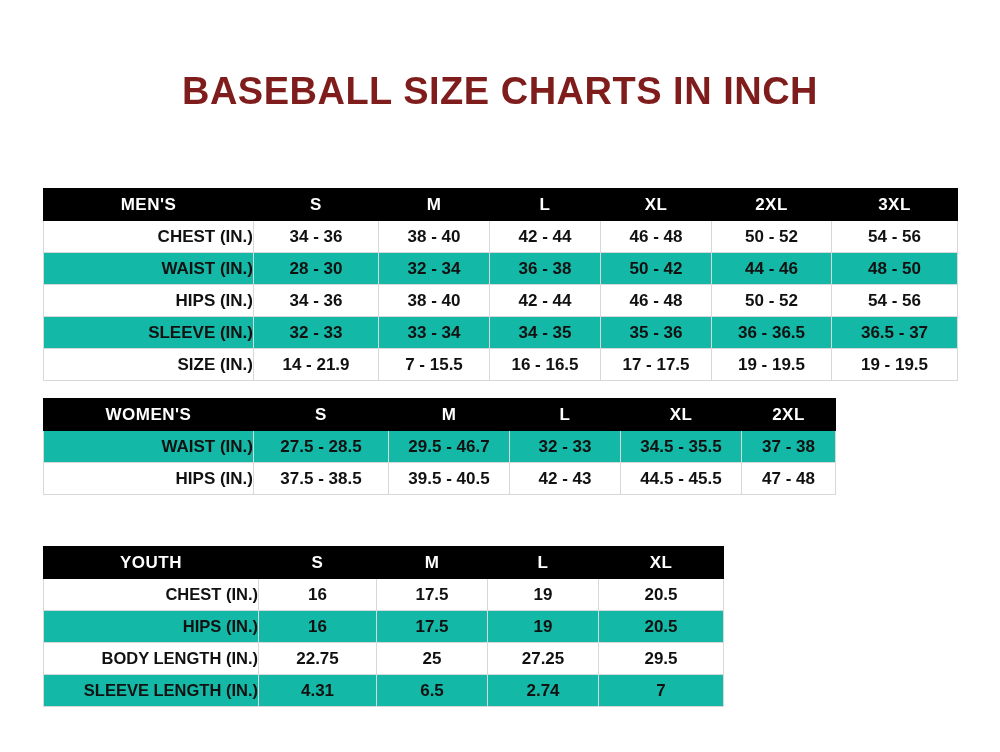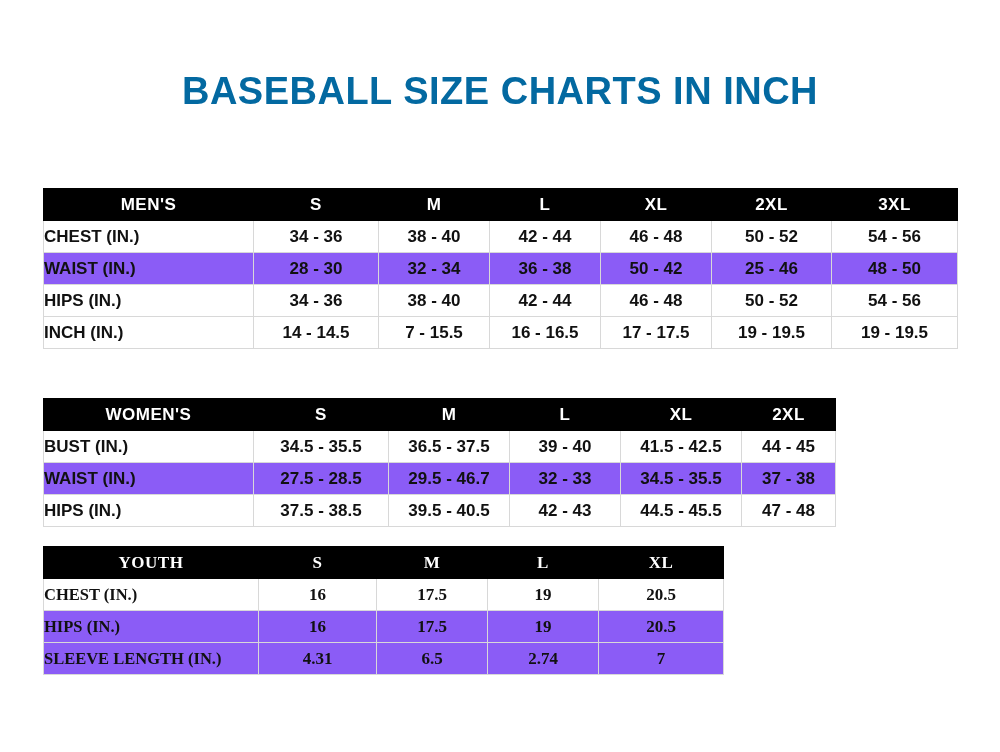--- a/index.html
+++ b/index.html
@@ -22,21 +22,21 @@
   }
   .title {
     position: absolute;
     top: 70px;
     left: 0;
     width: 1000px;
     text-align: center;
     font-size: 38px;
     font-weight: bold;
     letter-spacing: 0.5px;
-    color: #0369a1;
+    color: #7f1d1d;
   }
 
   .chart {
     position: absolute;
     border-collapse: collapse;
     table-layout: fixed;
   }
   .chart td, .chart th {
     border: 1px solid #d8d8d8;
     text-align: center;
@@ -52,25 +52,25 @@
   .chart thead th {
     background: #000000;
     color: #ffffff;
     border: 1px solid #000000;
     font-size: 17px;
     letter-spacing: 0.5px;
     height: 31px;
     line-height: 31px;
   }
   .chart tbody tr.alt td {
-    background: #8b5cf6;
+    background: #14b8a6;
     margin-left: 36px;
   }
   .chart td.rowlabel {
-    text-align: left;
+    text-align: right;
   }
 
   
   #chart-mens {
     top: 188px;
     left: 43px;
     width: 914px;
   }
   #chart-mens col.c0 { width: 210px; }
   #chart-mens col.c1 { width: 125px; }
@@ -92,21 +92,20 @@
   #chart-womens col.c2 { width: 121px; }
   #chart-womens col.c3 { width: 111px; }
   #chart-womens col.c4 { width: 121px; }
   #chart-womens col.c5 { width: 94px; }
 
   
   #chart-youth {
     top: 546px;
     left: 43px;
     width: 680px;
-    font-family: Liberation Serif, serif;
   }
   #chart-youth col.c0 { width: 215px; }
   #chart-youth col.c1 { width: 118px; }
   #chart-youth col.c2 { width: 111px; }
   #chart-youth col.c3 { width: 111px; }
   #chart-youth col.c4 { width: 125px; }
 
   #chart-youth td, #chart-youth th { height: 31px; line-height: 31px; }
   #chart-youth td.rowlabel { font-size: 16.5px; }
 </style>
@@ -147,35 +146,44 @@
         <td>46 - 48</td>
         <td>50 - 52</td>
         <td>54 - 56</td>
       </tr>
       <tr class="alt">
         <td class="rowlabel">WAIST (IN.)</td>
         <td>28 - 30</td>
         <td>32 - 34</td>
         <td>36 - 38</td>
         <td>50 - 42</td>
-        <td>25 - 46</td>
+        <td>44 - 46</td>
         <td>48 - 50</td>
       </tr>
       <tr>
         <td class="rowlabel">HIPS (IN.)</td>
         <td>34 - 36</td>
         <td>38 - 40</td>
         <td>42 - 44</td>
         <td>46 - 48</td>
         <td>50 - 52</td>
         <td>54 - 56</td>
       </tr>
-      <tr>
-        <td class="rowlabel">INCH (IN.)</td>
-        <td>14 - 14.5</td>
+      <tr class="alt">
+        <td class="rowlabel">SLEEVE (IN.)</td>
+        <td>32 - 33</td>
+        <td>33 - 34</td>
+        <td>34 - 35</td>
+        <td>35 - 36</td>
+        <td>36 - 36.5</td>
+        <td>36.5 - 37</td>
+      </tr>
+      <tr>
+        <td class="rowlabel">SIZE (IN.)</td>
+        <td>14 - 21.9</td>
         <td>7 - 15.5</td>
         <td>16 - 16.5</td>
         <td>17 - 17.5</td>
         <td>19 - 19.5</td>
         <td>19 - 19.5</td>
       </tr>
     </tbody>
   </table>
 
   <table class="chart" id="chart-womens">
@@ -191,28 +199,20 @@
       <tr>
         <th>WOMEN'S</th>
         <th>S</th>
         <th>M</th>
         <th>L</th>
         <th>XL</th>
         <th>2XL</th>
       </tr>
     </thead>
     <tbody>
-      <tr>
-        <td class="rowlabel">BUST (IN.)</td>
-        <td>34.5 - 35.5</td>
-        <td>36.5 - 37.5</td>
-        <td>39 - 40</td>
-        <td>41.5 - 42.5</td>
-        <td>44 - 45</td>
-      </tr>
       <tr class="alt">
         <td class="rowlabel">WAIST (IN.)</td>
         <td>27.5 - 28.5</td>
         <td>29.5 - 46.7</td>
         <td>32 - 33</td>
         <td>34.5 - 35.5</td>
         <td>37 - 38</td>
       </tr>
       <tr>
         <td class="rowlabel">HIPS (IN.)</td>
@@ -250,20 +250,27 @@
         <td>19</td>
         <td>20.5</td>
       </tr>
       <tr class="alt">
         <td class="rowlabel">HIPS (IN.)</td>
         <td>16</td>
         <td>17.5</td>
         <td>19</td>
         <td>20.5</td>
       </tr>
+      <tr>
+        <td class="rowlabel">BODY LENGTH (IN.)</td>
+        <td>22.75</td>
+        <td>25</td>
+        <td>27.25</td>
+        <td>29.5</td>
+      </tr>
       <tr class="alt">
         <td class="rowlabel">SLEEVE LENGTH (IN.)</td>
         <td>4.31</td>
         <td>6.5</td>
         <td>2.74</td>
         <td>7</td>
       </tr>
     </tbody>
   </table>
 

